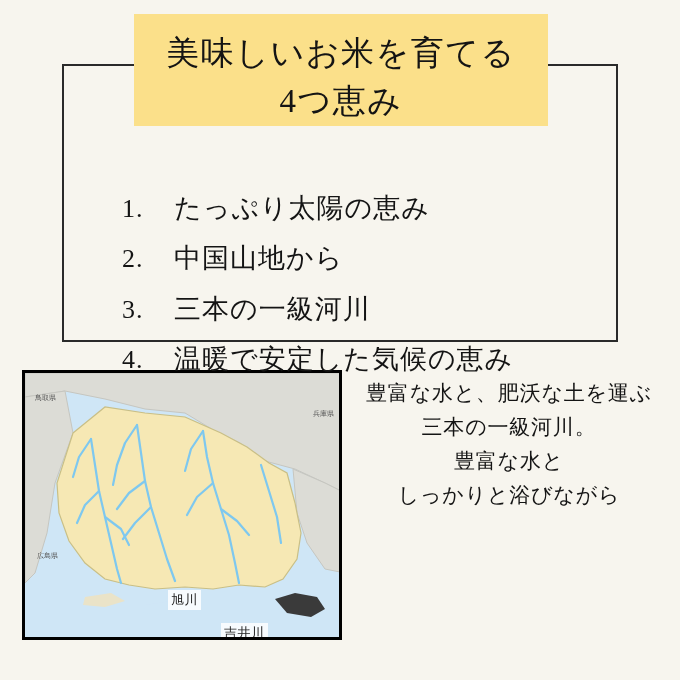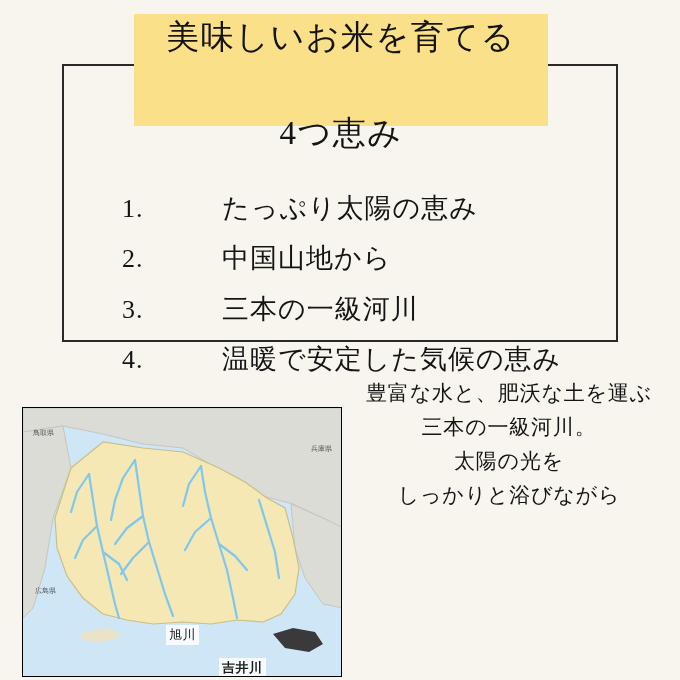--- a/index.html
+++ b/index.html
@@ -35,23 +35,22 @@
   .title-band {
     position: absolute;
     left: 134px;
     top: 14px;
     width: 414px;
     height: 112px;
     background: #fbe08a;
     display: flex;
     flex-direction: column;
     align-items: center;
-    justify-content: flex-start;
+    justify-content: flex-end;
     z-index: 3;
-    gap: 48px;
   }
   .title-line {
     font-size: 33px;
     line-height: 1.45;
     letter-spacing: 1.5px;
     color: #141414;
     white-space: nowrap;
   }
 
   .list {
@@ -69,41 +68,40 @@
     font-size: 27px;
     line-height: 1.35;
     letter-spacing: 1px;
     color: #141414;
   }
   .list-num {
     width: 52px;
     flex: 0 0 52px;
     font-size: 26px;
   }
-  .list-text { flex: 1 1 auto; margin-left: 48px; }
+  .list-text { flex: 1 1 auto; }
 
   
   .bottom {
     position: absolute;
     left: 0;
     top: 366px;
     width: 680px;
     height: 300px;
   }
 
   .map-wrap {
     position: absolute;
     left: 22px;
     top: 4px;
     width: 320px;
     height: 270px;
     background: #cfe6f6;
-    border: 1px solid #000000;
+    border: 3px solid #000000;
     overflow: hidden;
-    margin-top: 37px;
   }
   .map-svg { display: block; width: 320px; height: 270px; }
 
   .map-label {
     position: absolute;
     background: rgba(255,255,255,0.82);
     font-size: 13px;
     letter-spacing: 0.5px;
     color: #1c1c1c;
     padding: 1px 3px;
@@ -195,28 +193,28 @@
           <path d="M196,136 L212,148 L224,162"></path>
           <path d="M66,66 L70,92 L74,118 L80,144 L86,170 L92,196 L96,210"></path>
           <path d="M66,66 L54,84 L48,104"></path>
           <path d="M74,118 L60,132 L52,150"></path>
           <path d="M80,144 L96,156 L104,172"></path>
           <path d="M236,92 L244,118 L252,144 L256,170"></path>
         </g>
       </svg>
 
       <span class="map-label" style="left:143px; top:217px;">旭川</span>
-      <span class="map-label" style="left:196px; top:250px;font-weight:bold;">吉井川</span>
+      <span class="map-label" style="left:196px; top:250px;">吉井川</span>
 
       <span class="tiny-label" style="left:10px; top:20px;">鳥取県</span>
       <span class="tiny-label" style="left:288px; top:36px;">兵庫県</span>
       <span class="tiny-label" style="left:12px; top:178px;">広島県</span>
     </div>
 
     <div class="desc">
       <p>豊富な水と、肥沃な土を運ぶ</p>
       <p>三本の一級河川。</p>
-      <p>太陽の光を</p>
+      <p>豊富な水と</p>
       <p>しっかりと浴びながら</p>
     </div>
 
   </div>
 </div>
 
 </body></html>

